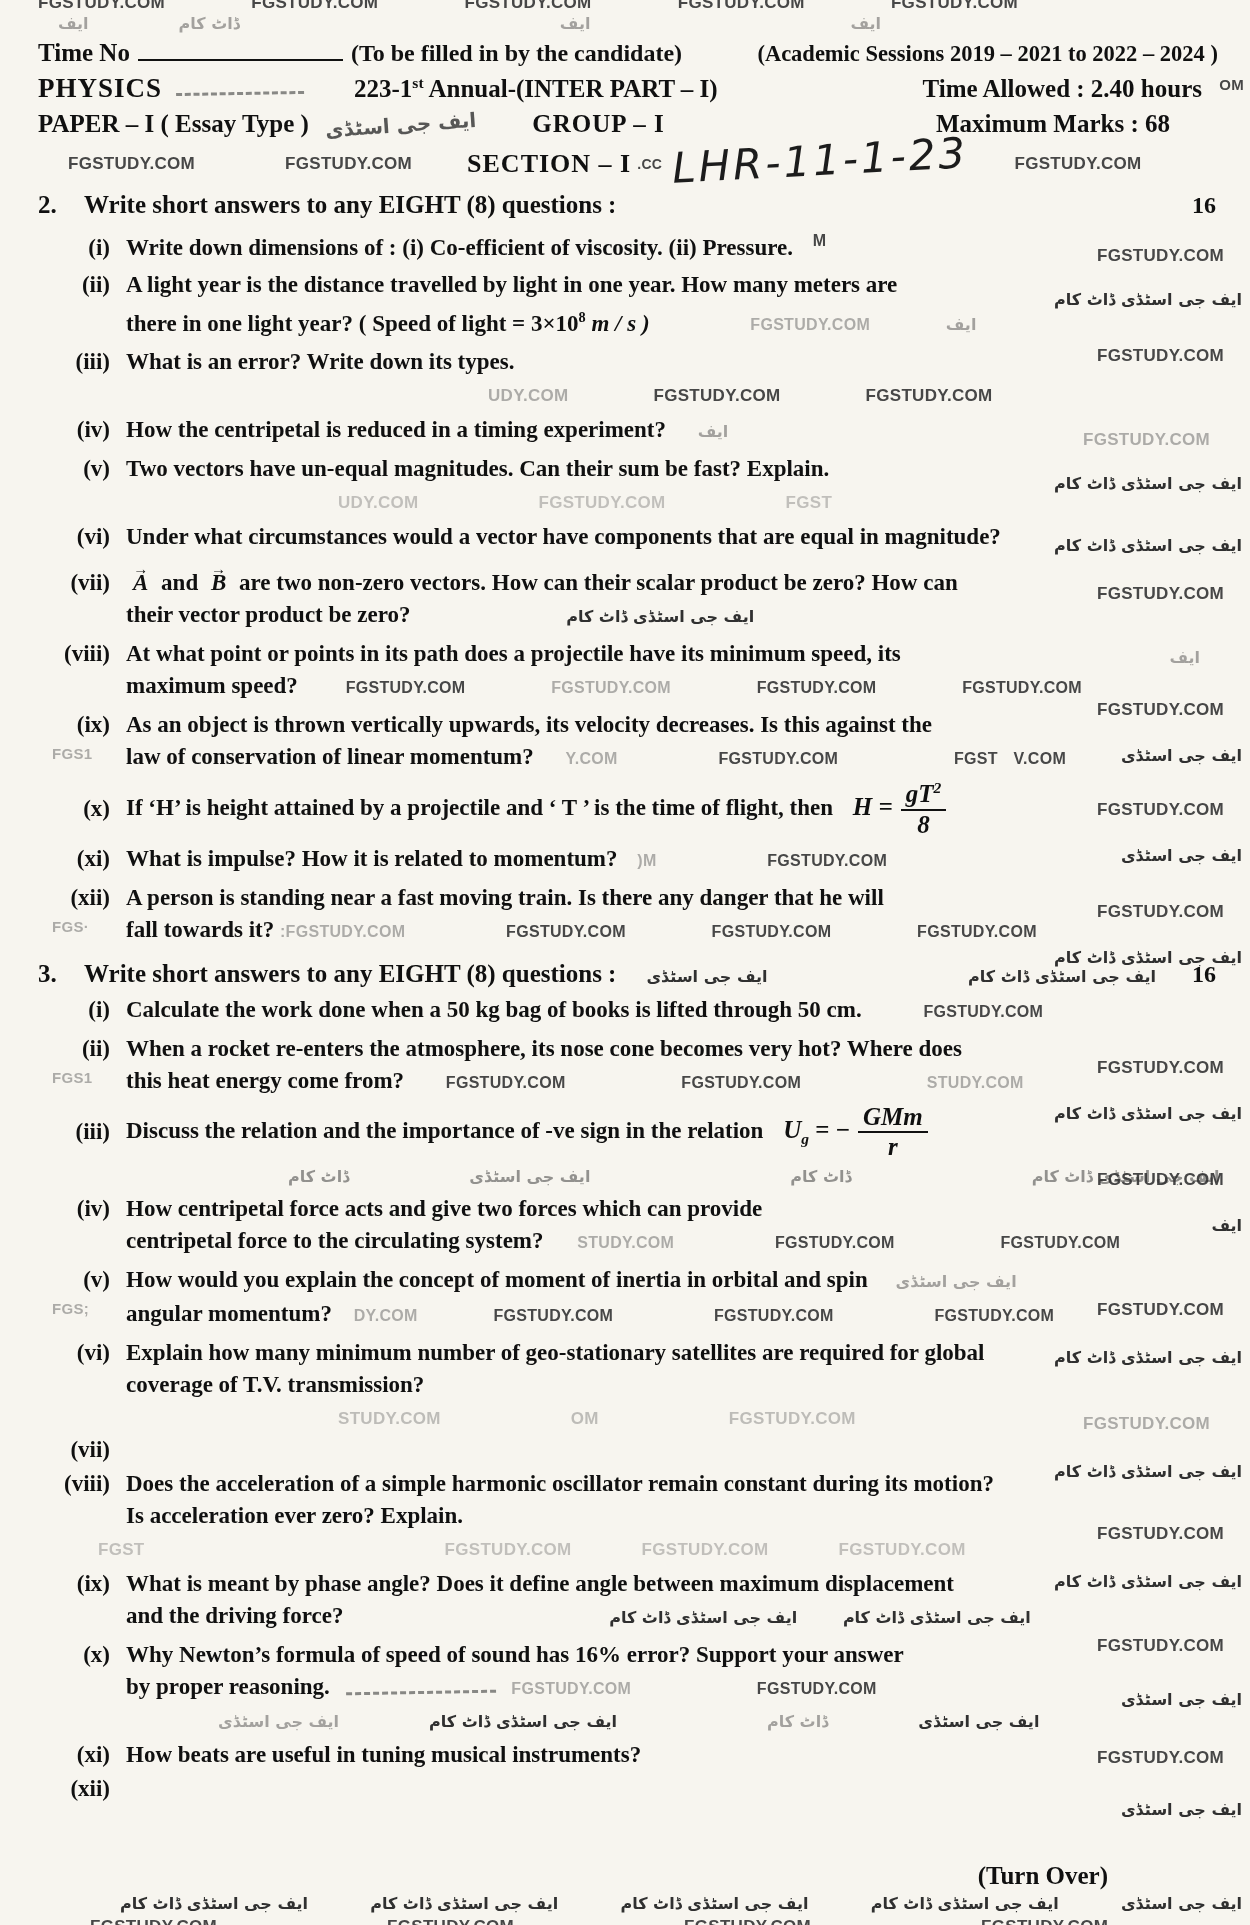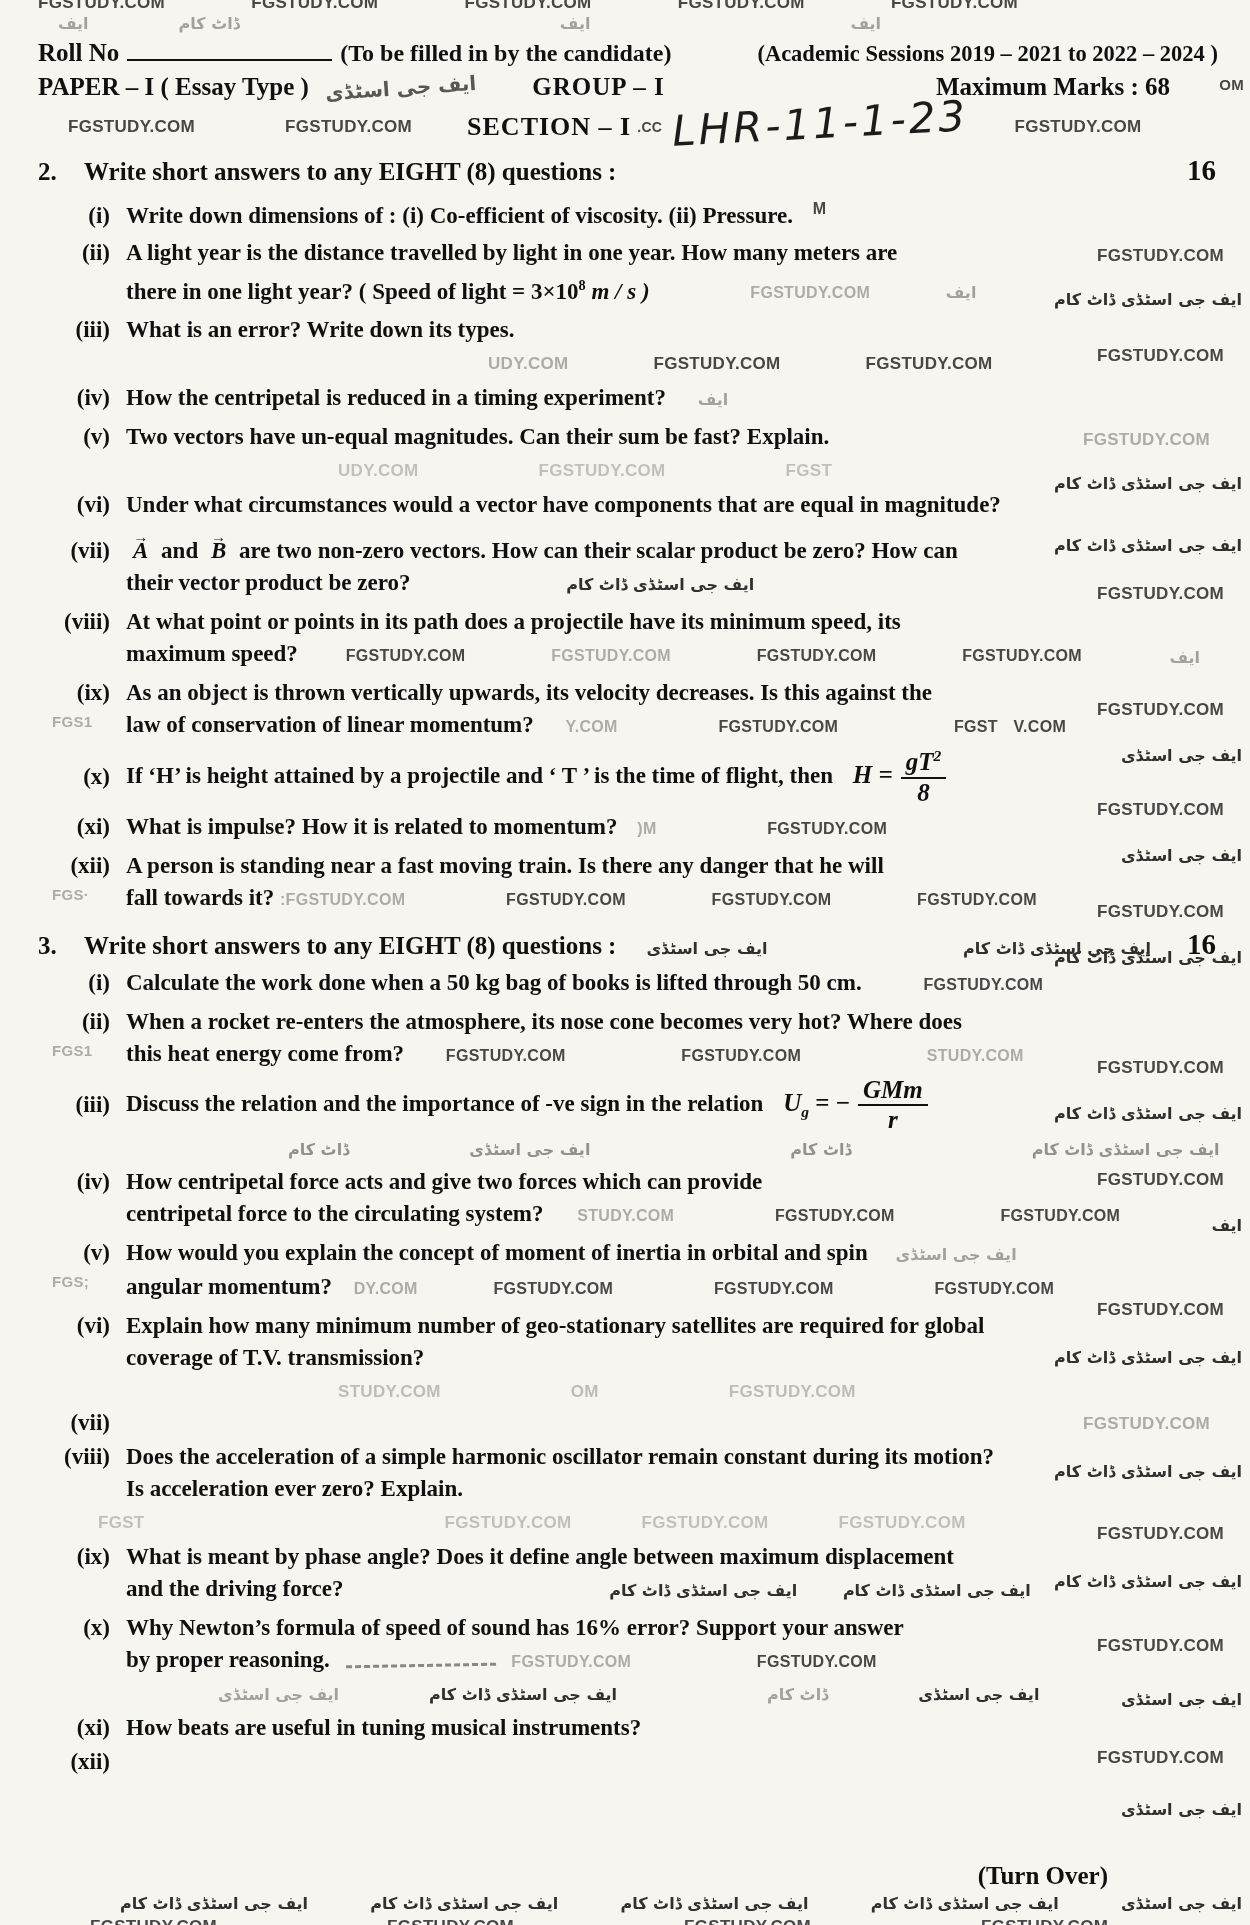--- a/index.html
+++ b/index.html
@@ -33,21 +33,21 @@
               border-bottom:3px dashed rgba(45,45,45,.55); transform:rotate(-1deg); align-self:center; }
   .scrawl { transform:rotate(-4deg); opacity:.8; font-size:20px; margin:0 16px; }
   .h-section { font-size:26px; letter-spacing:1px; }
   .handwritten { font-family:"DejaVu Sans", sans-serif; font-weight:400; font-style:italic;
                  font-size:42px; letter-spacing:3px; transform:rotate(-3deg);
                  color:#1c1c1c; display:inline-block; margin:-12px 10px -6px 10px; }
 
   
   .qhead { display:flex; align-items:baseline; margin:12px 0 6px 0; font-size:25px; }
   .qnum { flex:0 0 46px; }
-  .qmarks { margin-left:auto; padding-right:16px; font-size:29px; }
+  .qmarks { margin-left:auto; padding-right:16px; font-size:24px; }
   .item { position:relative; display:flex; align-items:baseline; margin:5px 0; }
   .inum { flex:0 0 88px; text-align:right; padding-right:16px; font-size:23px; }
   .itext { font-size:23px; line-height:32px; white-space:nowrap; }
   .itext .wm, .itext .wmu { font-size:16px; }
   sup { font-size:.62em; }
   sub { font-size:.62em; }
   .fragsup { vertical-align:super; font-size:13px; }
 
   
   .math { font-size:25px; font-style:italic; margin-left:14px; white-space:nowrap; }
@@ -113,26 +113,32 @@
       <span class="wm">FGSTUDY.COM</span>
     </div>
     <div class="wm-strip" style="height:20px">
       <span class="wmu faded" style="margin-left:20px">ایف</span>
       <span class="wmu faded" style="margin-left:90px">ڈاٹ کام</span>
       <span class="wmu faded" style="margin-left:320px">ایف</span>
       <span class="wmu faded" style="margin-left:260px">ایف</span>
     </div>
 
     <div class="hrow">
-      <span>Roll No</span>
+      <span>Time No</span>
       <span class="roll-line"></span>
       <span class="h-note">(To be filled in by the candidate)</span>
       <span class="h-sessions">(Academic Sessions 2019 – 2021 to 2022 – 2024 )</span>
     </div>
 
+    <div class="hrow">
+      <span class="h-subject">PHYSICS</span>
+      <span class="scribble"></span>
+      <span style="margin-left:36px"><span>223-1</span><sup>st</sup><span> Annual-(INTER PART – I)</span></span>
+      <span style="margin-left:auto;padding-right:30px">Time Allowed  :  2.40 hours</span>
+    </div>
 
     <div class="hrow">
       <span>PAPER – I ( Essay Type )</span>
       <span class="wmu scrawl">ایف جی اسٹڈی</span>
       <span style="margin-left:40px;letter-spacing:1px">GROUP – I</span>
       <span style="margin-left:auto;padding-right:62px">Maximum Marks  :  68</span>
     </div>
 
     <div class="hrow" style="align-items:center;margin-top:10px">
       <span class="wm" style="margin-left:30px">FGSTUDY.COM</span>

